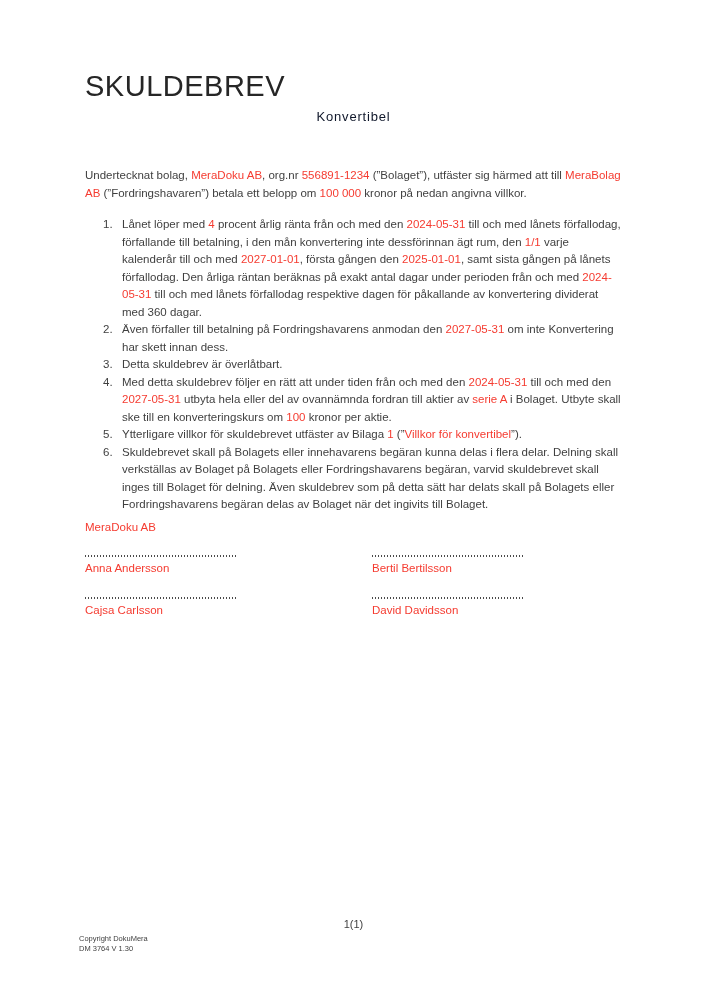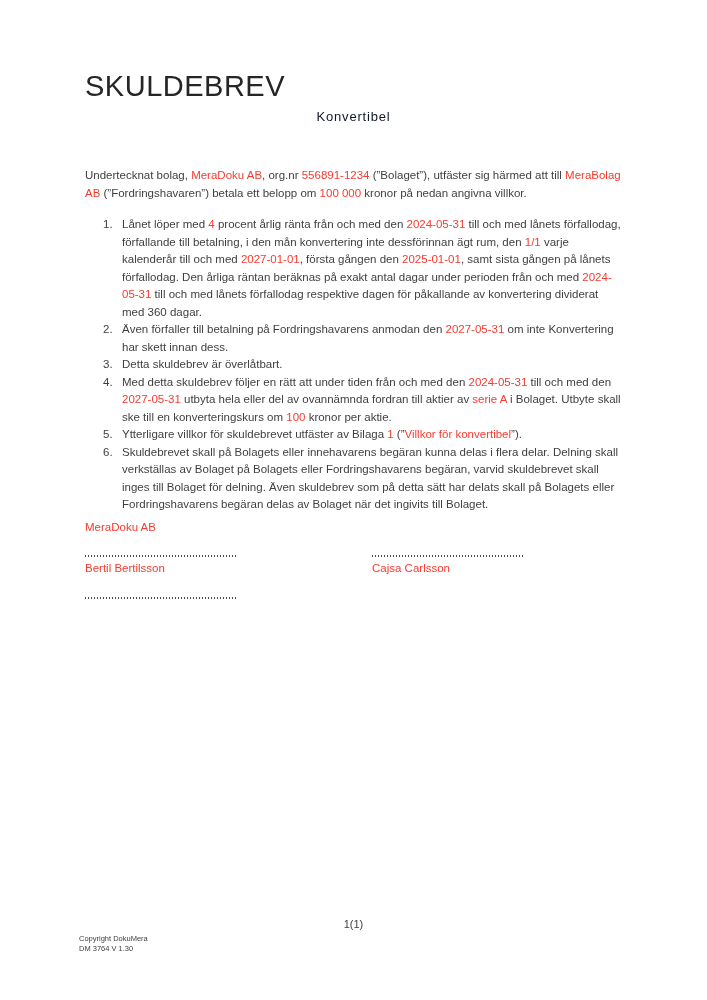--- a/index.html
+++ b/index.html
@@ -124,28 +124,33 @@
         </li>
       </ol>
 
     <div class="signoff">
       <div class="red">MeraDoku AB</div>
     </div>
 
     <div class="signatures" id="signatures">
         <div class="sig">
           <div class="leader"></div>
+          <div class="sig-name red">Anna Andersson</div>
+        </div>
+        <div class="sig">
+          <div class="leader"></div>
           <div class="sig-name red">Bertil Bertilsson</div>
         </div>
         <div class="sig">
           <div class="leader"></div>
           <div class="sig-name red">Cajsa Carlsson</div>
         </div>
         <div class="sig">
           <div class="leader"></div>
+          <div class="sig-name red">David Davidsson</div>
         </div>
       </div>
 
   </div>
 
   <div class="page-number">1(1)</div>
 
   <div class="copyright">
     <div>Copyright DokuMera</div>
     <div>DM 3764 V 1.30</div>

